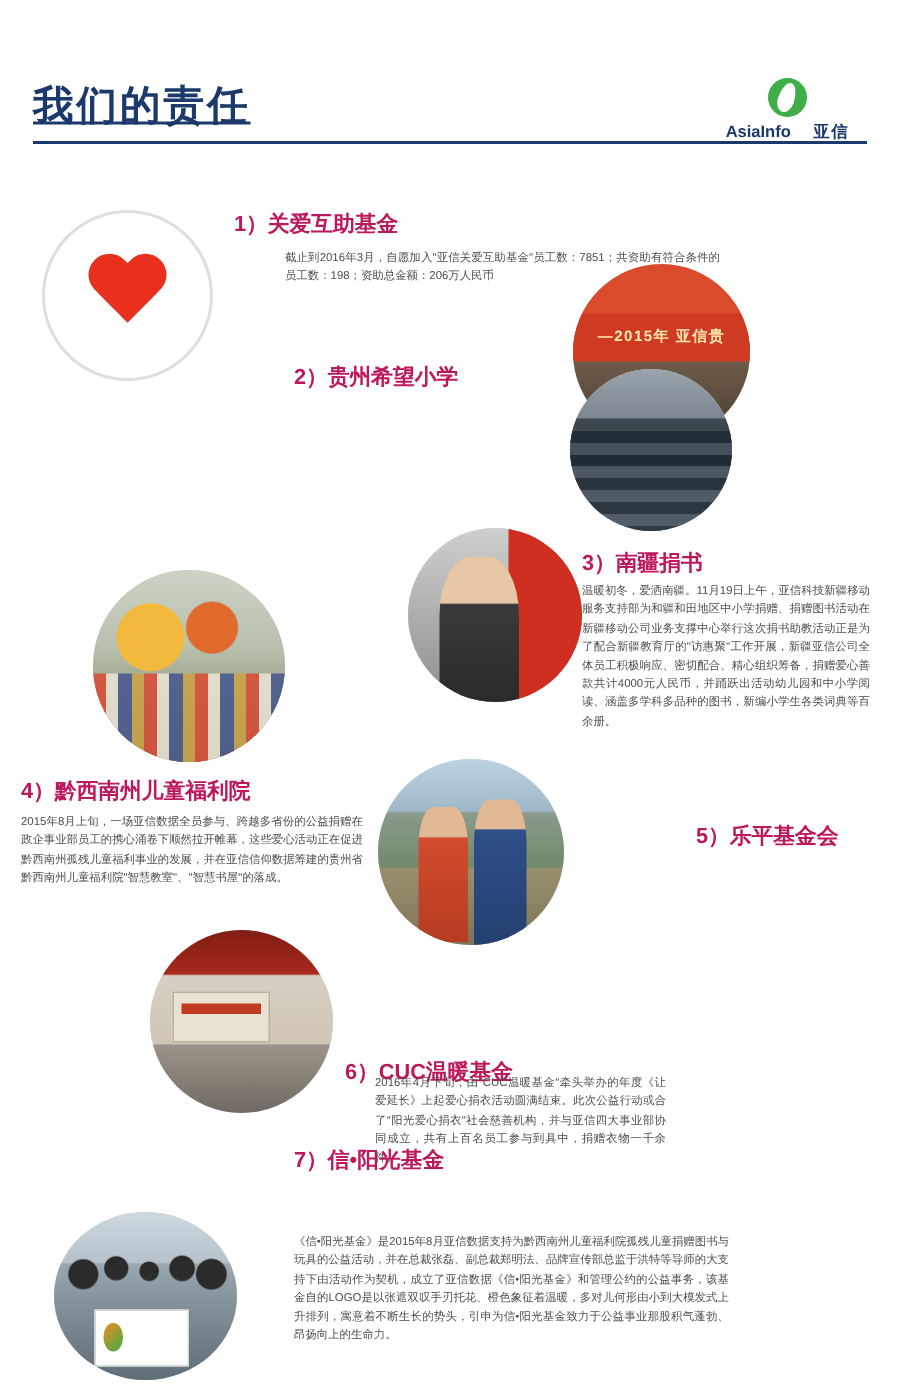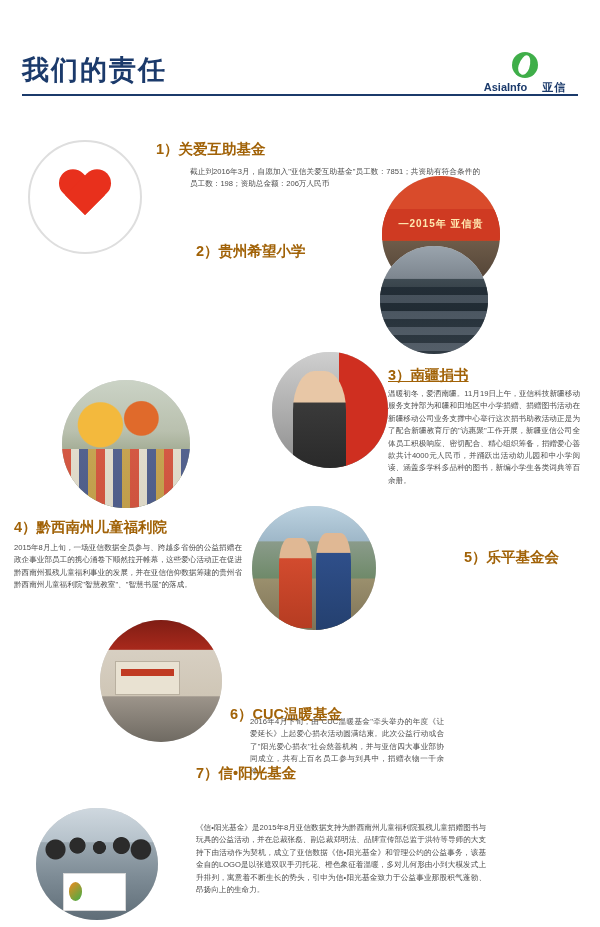--- a/index.html
+++ b/index.html
@@ -28,20 +28,21 @@
     height: 100px;
   }
   .header-title {
     position: absolute;
     left: 22px;
     top: 52px;
     font-size: 27px;
     font-weight: bold;
     color: #1b3a6b;
     letter-spacing: 2px;
+    text-decoration: underline;
   }
   .header-rule {
     position: absolute;
     left: 22px;
     top: 94px;
     width: 556px;
     height: 2px;
     background: #1b3a6b;
   }
   .logo {
@@ -83,21 +84,21 @@
     color: #1b3a6b;
     letter-spacing: 1px;
     margin-left: 12px;
   }
 
   
   .sec-title {
     position: absolute;
     font-size: 14.5px;
     font-weight: bold;
-    color: #a16207;
+    color: #be185d;
     white-space: nowrap;
   }
   .sec-body {
     position: absolute;
     font-size: 7.6px;
     line-height: 12.4px;
     color: #4d4d4d;
     text-align: justify;
   }
   .photo {
@@ -317,21 +318,21 @@
         <div class="rows"></div>
       </div>
   </div>
 
   <div class="photo" style="left:272px; top:352px; width:116px; height:116px;">
     <div class="inner fill-donate">
       <div class="red"></div>
       <div class="person"></div>
     </div>
   </div>
-  <div class="sec-title" style="left:388px; top:366px;text-decoration:underline;">3）南疆捐书</div>
+  <div class="sec-title" style="left:388px; top:366px;">3）南疆捐书</div>
   <div class="sec-body" style="left:388px; top:388px; width:192px;">温暖初冬，爱洒南疆。11月19日上午，亚信科技新疆移动服务支持部为和疆和田地区中小学捐赠、捐赠图书活动在新疆移动公司业务支撑中心举行这次捐书助教活动正是为了配合新疆教育厅的"访惠聚"工作开展，新疆亚信公司全体员工积极响应、密切配合、精心组织筹备，捐赠爱心善款共计4000元人民币，并踊跃出活动幼儿园和中小学阅读、涵盖多学科多品种的图书，新编小学生各类词典等百余册。</div>
 
   <div class="photo" style="left:62px; top:380px; width:128px; height:128px;">
     <div class="inner fill-kids">
         <div class="crowd"></div>
       </div>
   </div>
   <div class="sec-title" style="left:14px; top:518px;">4）黔西南州儿童福利院</div>
   <div class="sec-body" style="left:14px; top:542px; width:228px;">2015年8月上旬，一场亚信数据全员参与、跨越多省份的公益捐赠在政企事业部员工的携心涌卷下顺然拉开帷幕，这些爱心活动正在促进黔西南州孤残儿童福利事业的发展，并在亚信信仰数据筹建的贵州省黔西南州儿童福利院"智慧教室"、"智慧书屋"的落成。</div>
 

